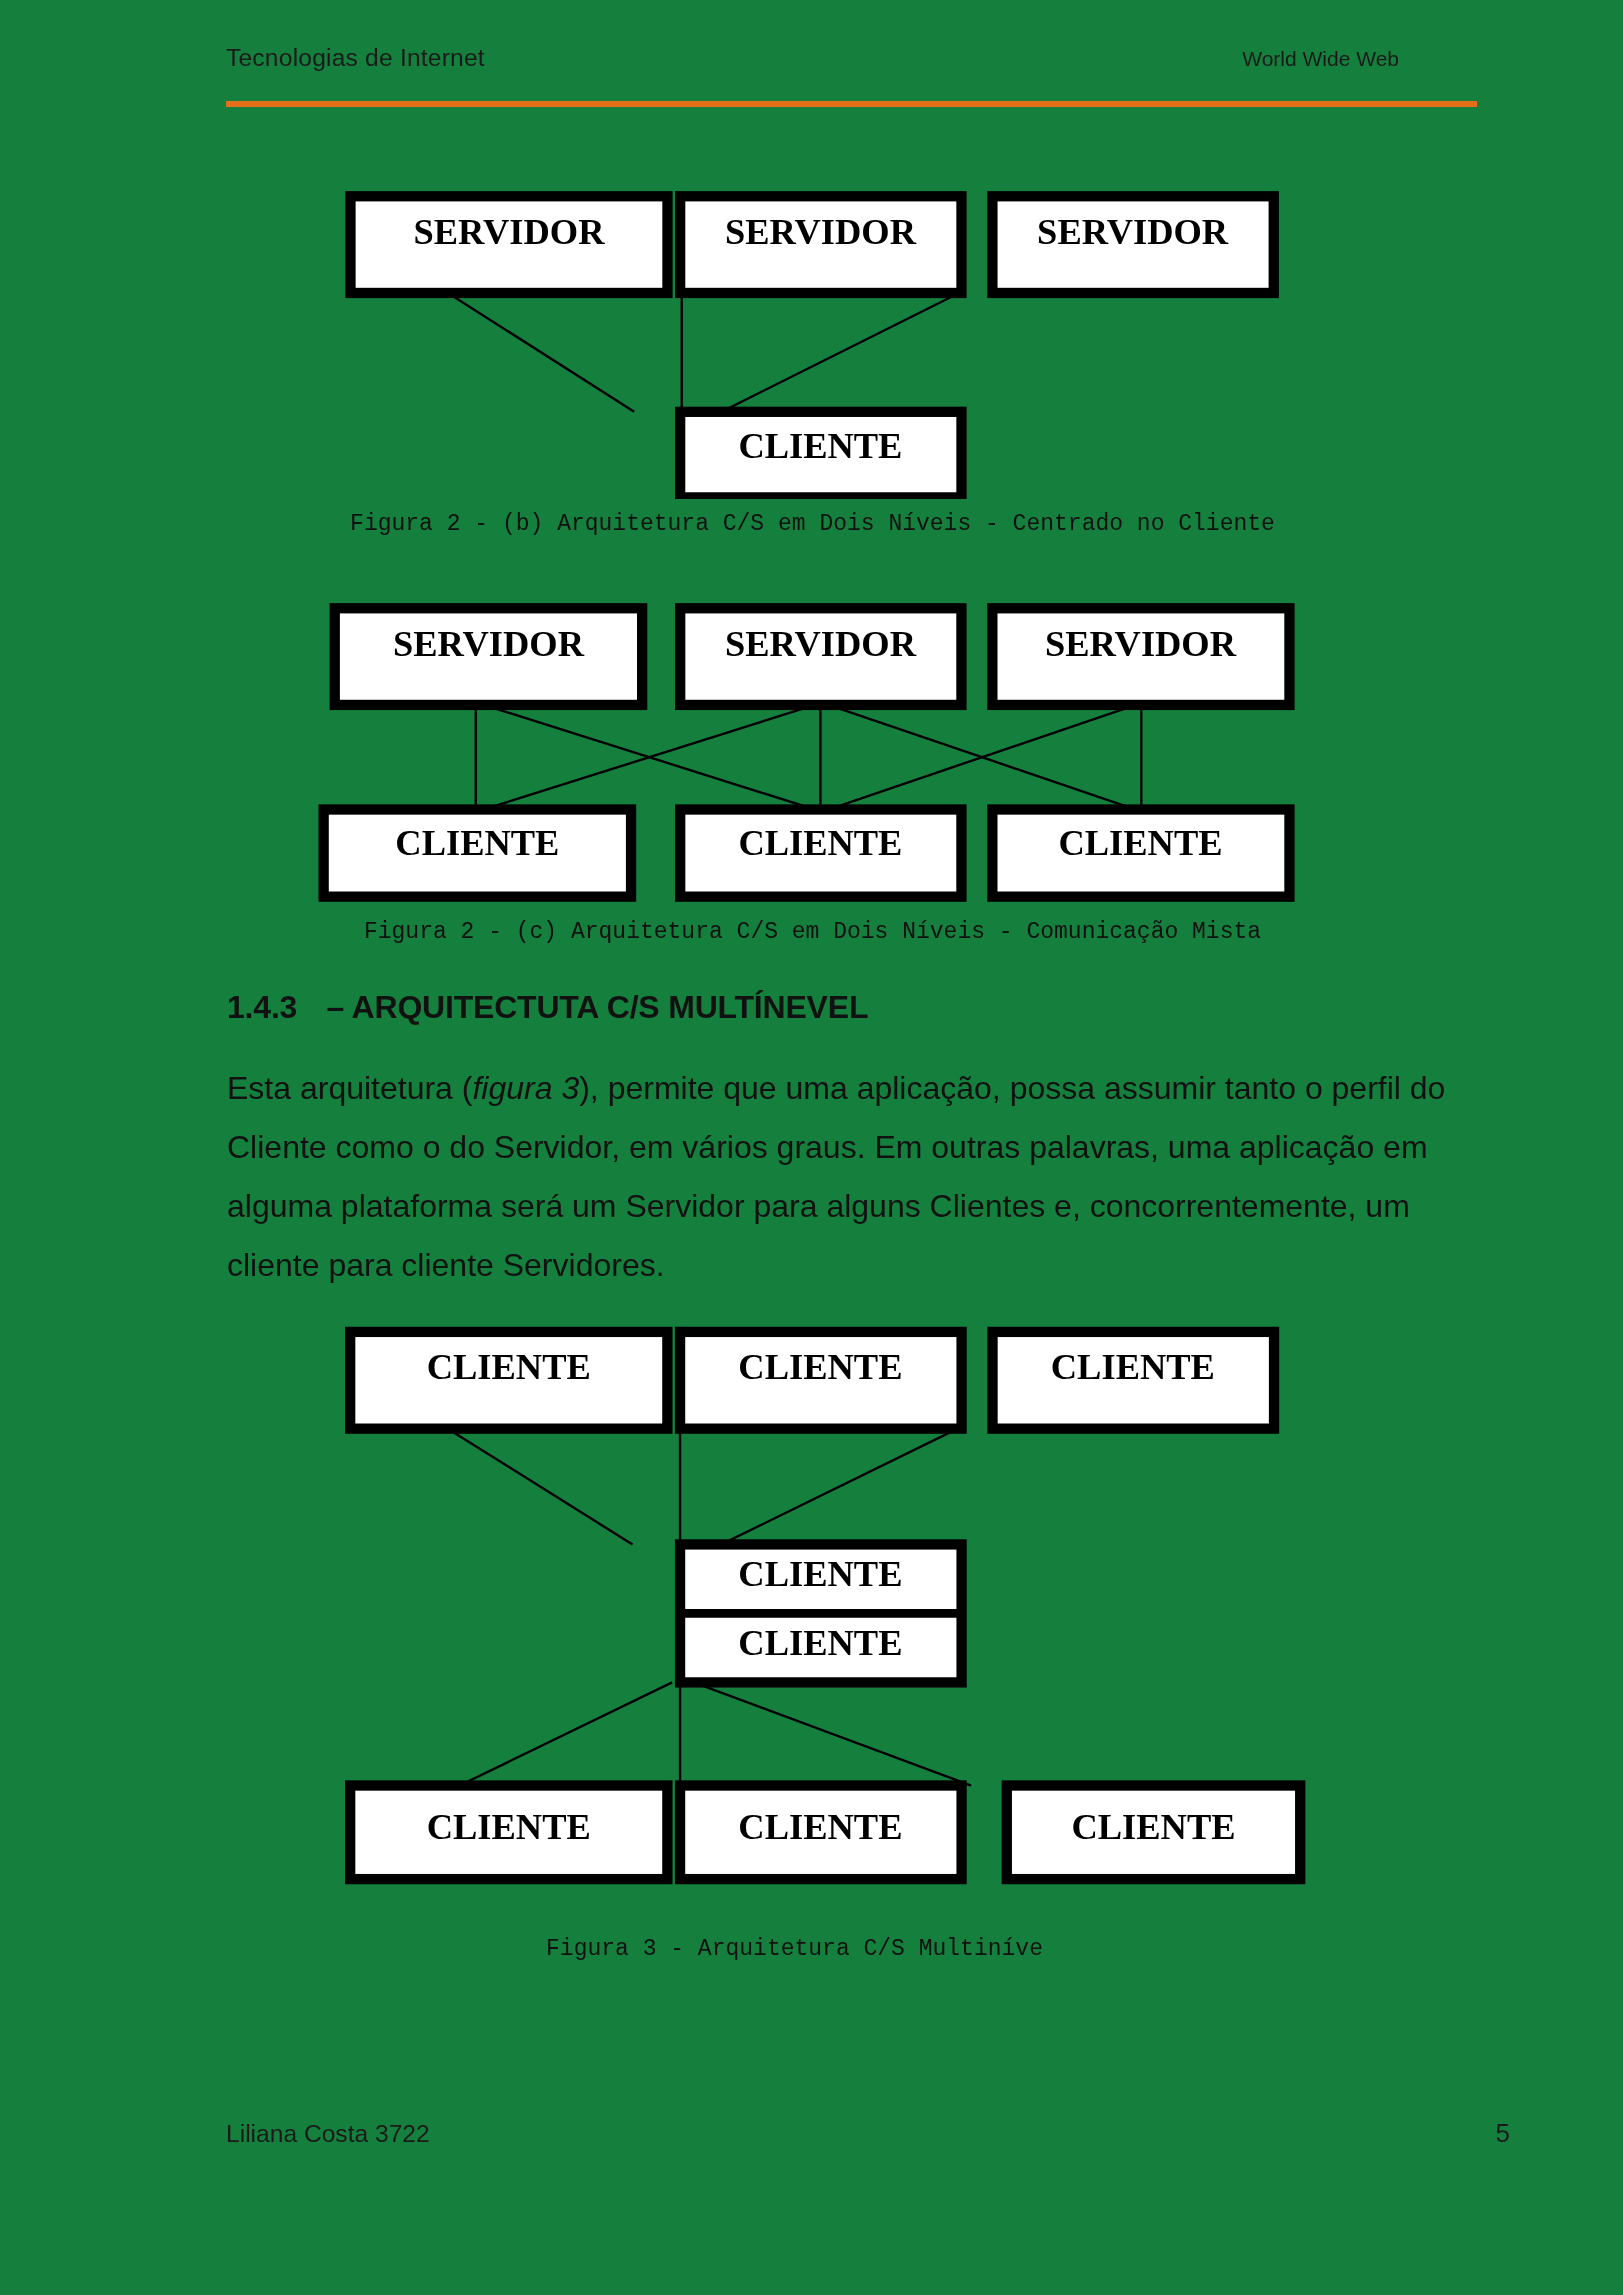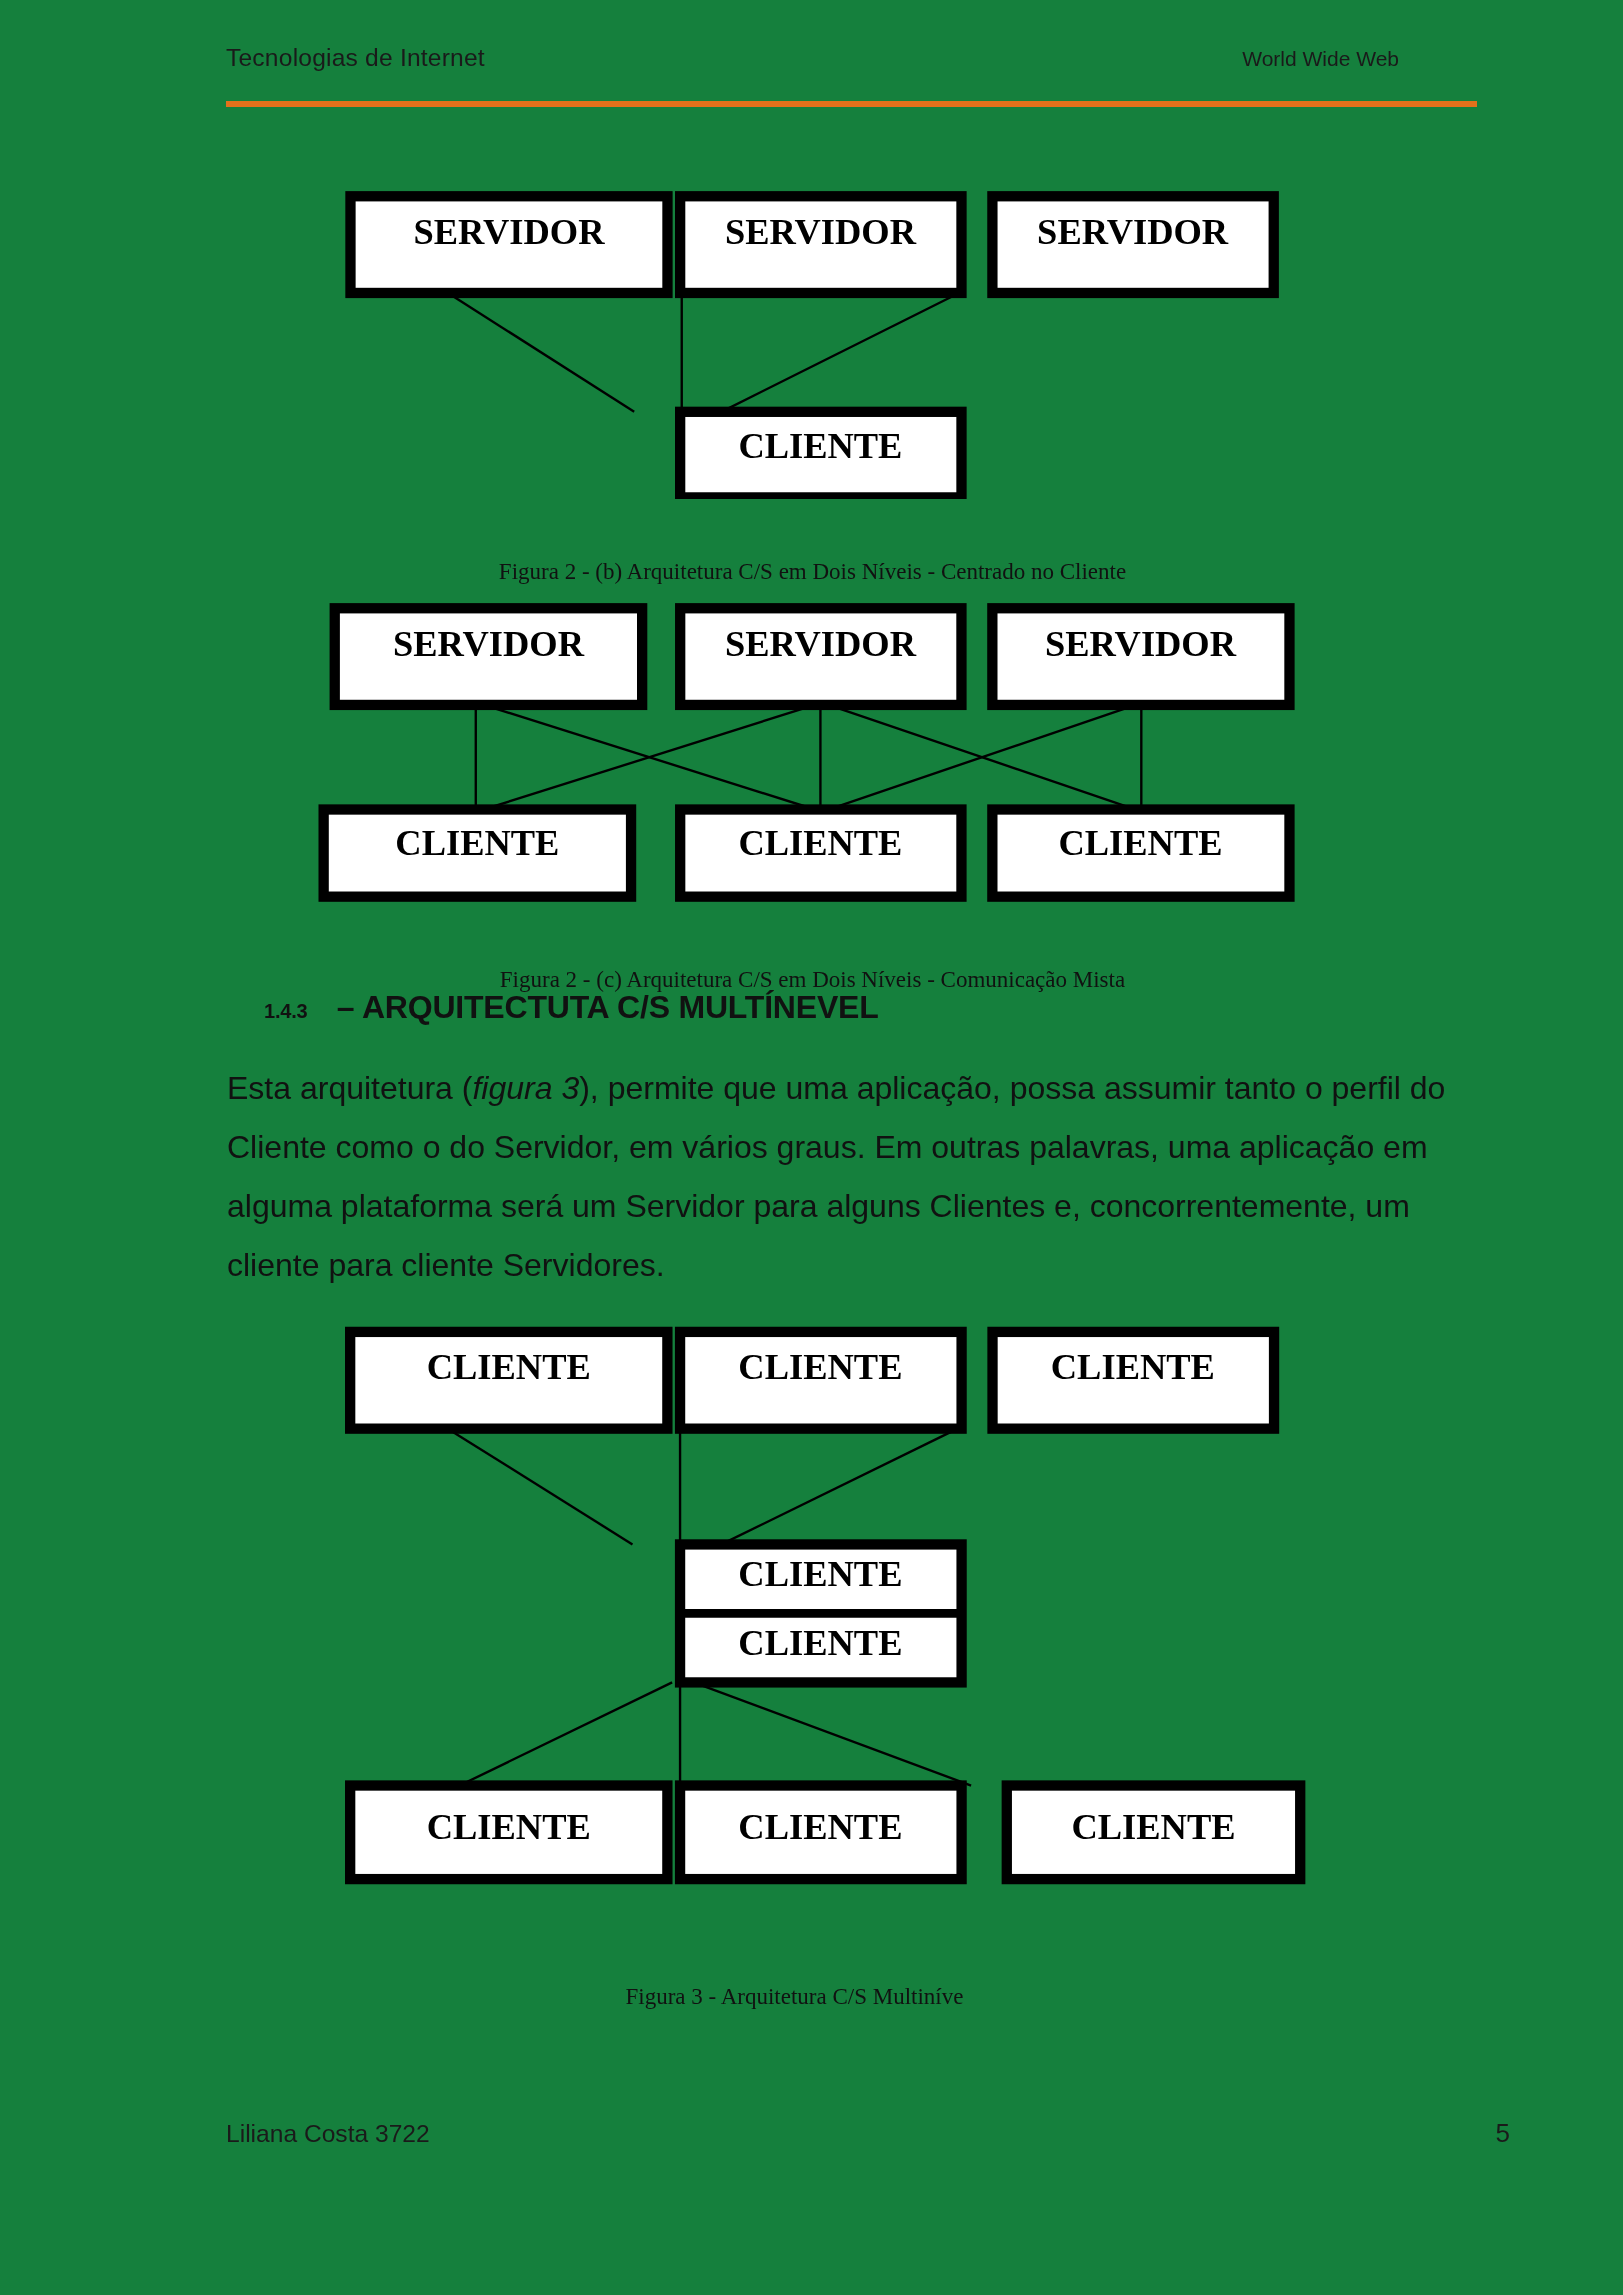--- a/index.html
+++ b/index.html
@@ -66,42 +66,40 @@
     display: block;
   }
   .box-label {
     font-family: "Liberation Serif", serif;
     font-weight: bold;
     fill: #000000;
   }
   .caption {
     position: absolute;
     text-align: center;
-    font-family: Liberation Serif, serif;
+    font-family: Liberation Mono, monospace;
     font-size: 23px;
     color: #111111;
     white-space: nowrap;
-    margin-top: 48px;
   }
 
   
   .section-heading {
     position: absolute;
     left: 227px;
     top: 989px;
     font-family: "Liberation Sans", sans-serif;
     font-weight: bold;
     font-size: 32px;
     color: #111111;
     white-space: nowrap;
     letter-spacing: -0.2px;
   }
   .section-heading .num {
-    font-size: 20px;
-    margin-left: 37px;
+    font-size: 32px;
   }
 
   
   .paragraph {
     position: absolute;
     left: 227px;
     top: 1059px;
     width: 1254px;
     font-family: "Liberation Sans", sans-serif;
     font-size: 32px;

